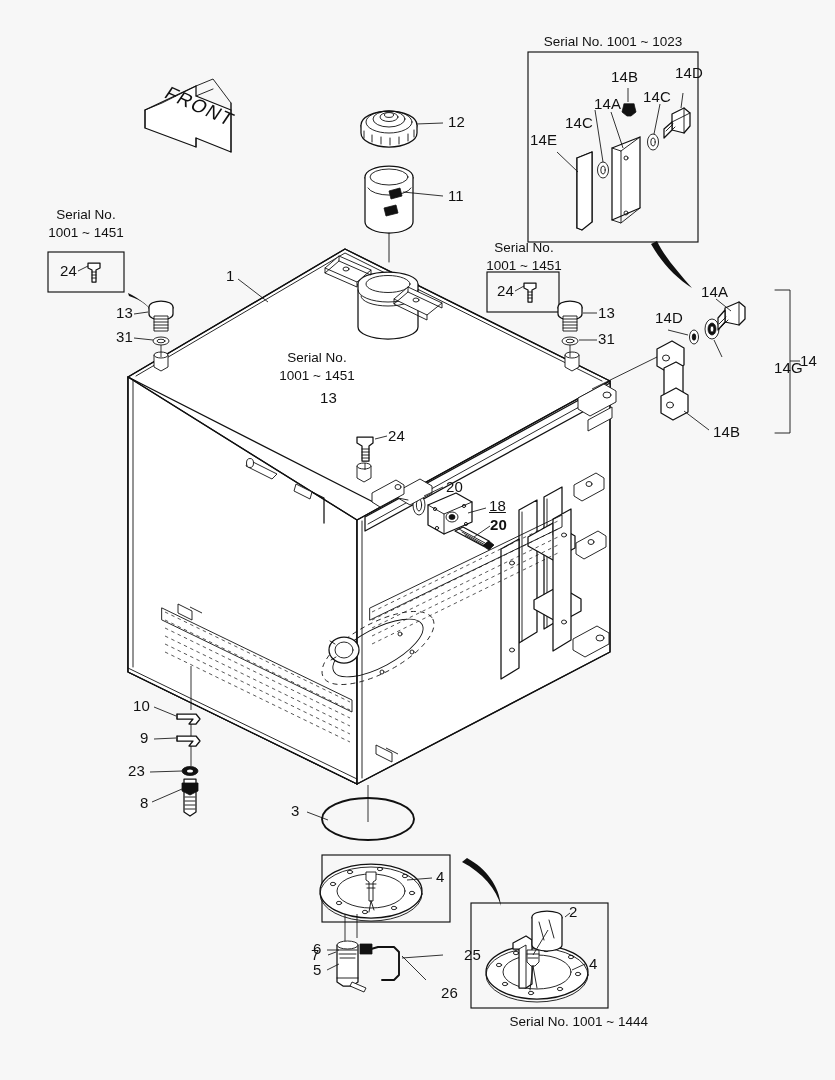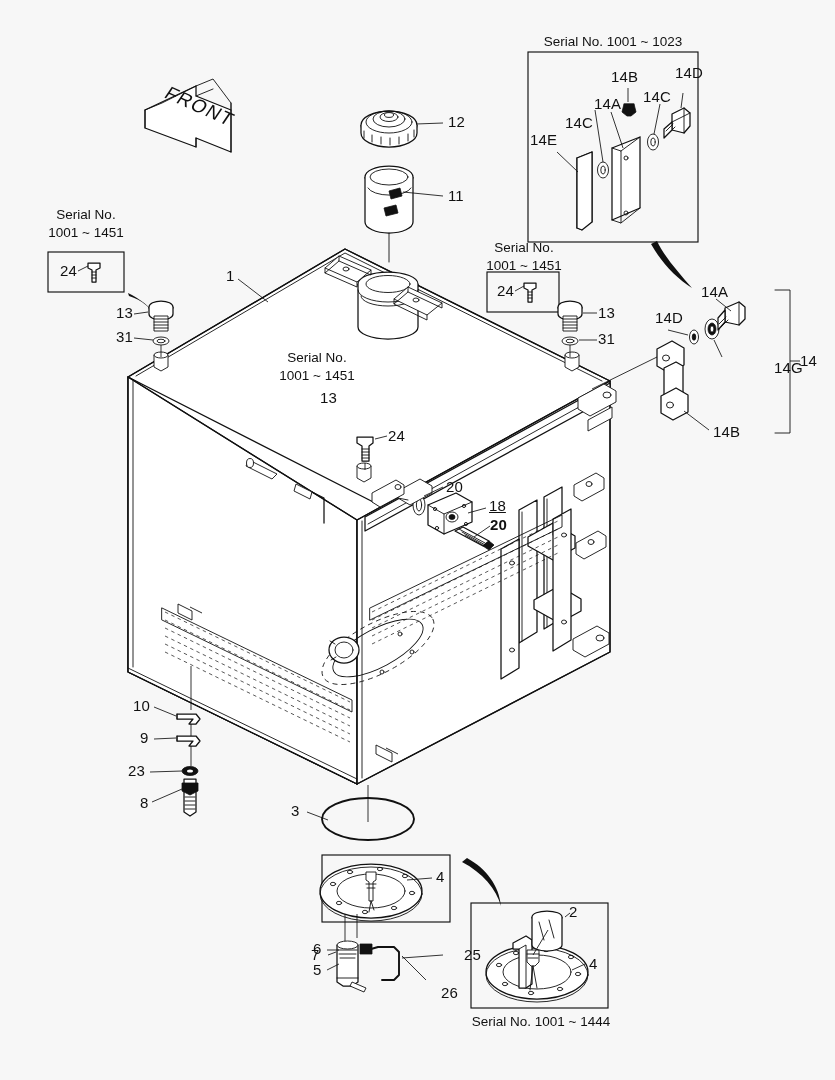--- a/index.html
+++ b/index.html
@@ -517,21 +517,21 @@
   <path class="ld" d="M402 958 L443 955"></path>
 </svg>
 
 <div class="serial" style="left:528px;top:33px;width:170px;">Serial No. 1001 ~ 1023</div>
 <div class="serial" style="left:36px;top:206px;width:100px;">Serial No.
 1001 ~ 1451</div>
 <div class="serial" style="left:266px;top:349px;width:102px;">Serial No.
 1001 ~ 1451</div>
 <div class="serial" style="left:474px;top:239px;width:100px;">Serial No.
 1001 ~ 1451</div>
-<div class="serial" style="left:451px;top:1013px;width:180px;">Serial No. 1001 ~ 1444</div>
+<div class="serial" style="left:468px;top:1013px;width:180px;text-align:right;">Serial No. 1001 ~ 1444</div>
 
 <div class="lbl" style="left:226px;top:267px;">1</div>
 <div class="lbl" style="left:448px;top:113px;">12</div>
 <div class="lbl" style="left:448px;top:187px;">11</div>
 
 <div class="lbl" style="left:116px;top:304px;">13</div>
 <div class="lbl" style="left:116px;top:328px;">31</div>
 <div class="lbl" style="left:598px;top:304px;">13</div>
 <div class="lbl" style="left:598px;top:330px;">31</div>
 

